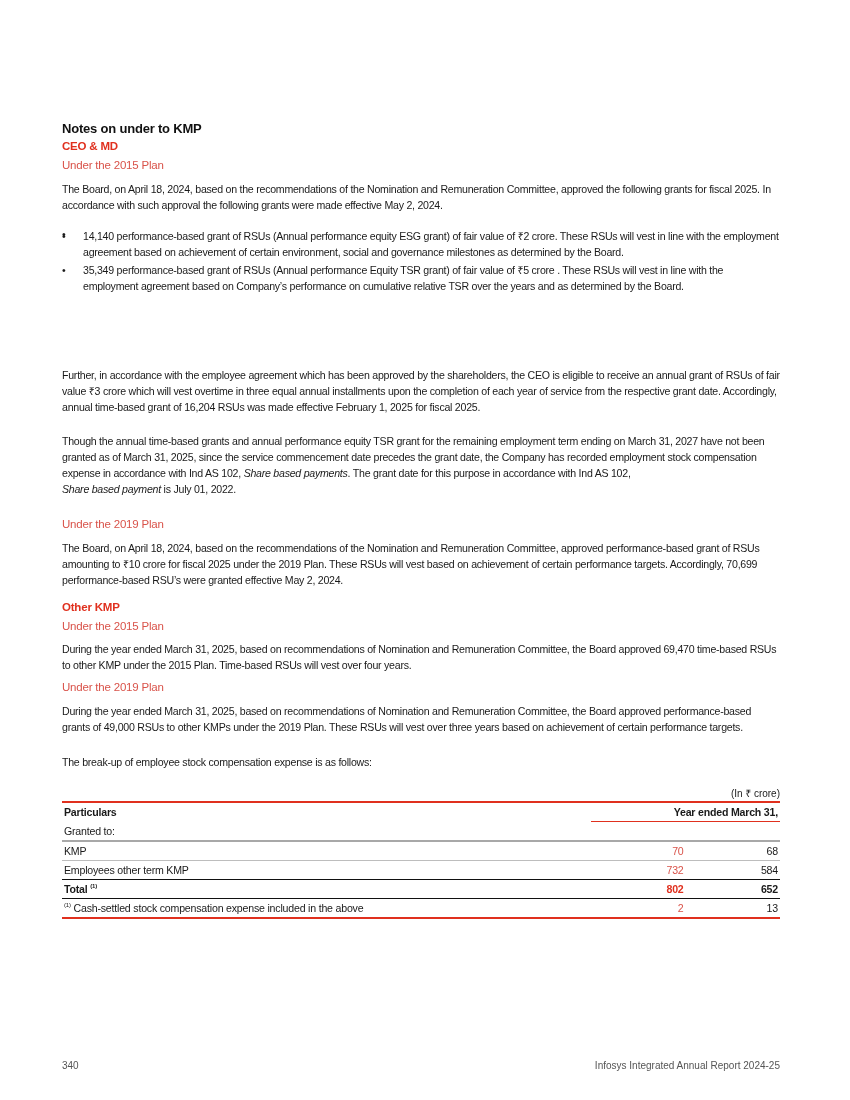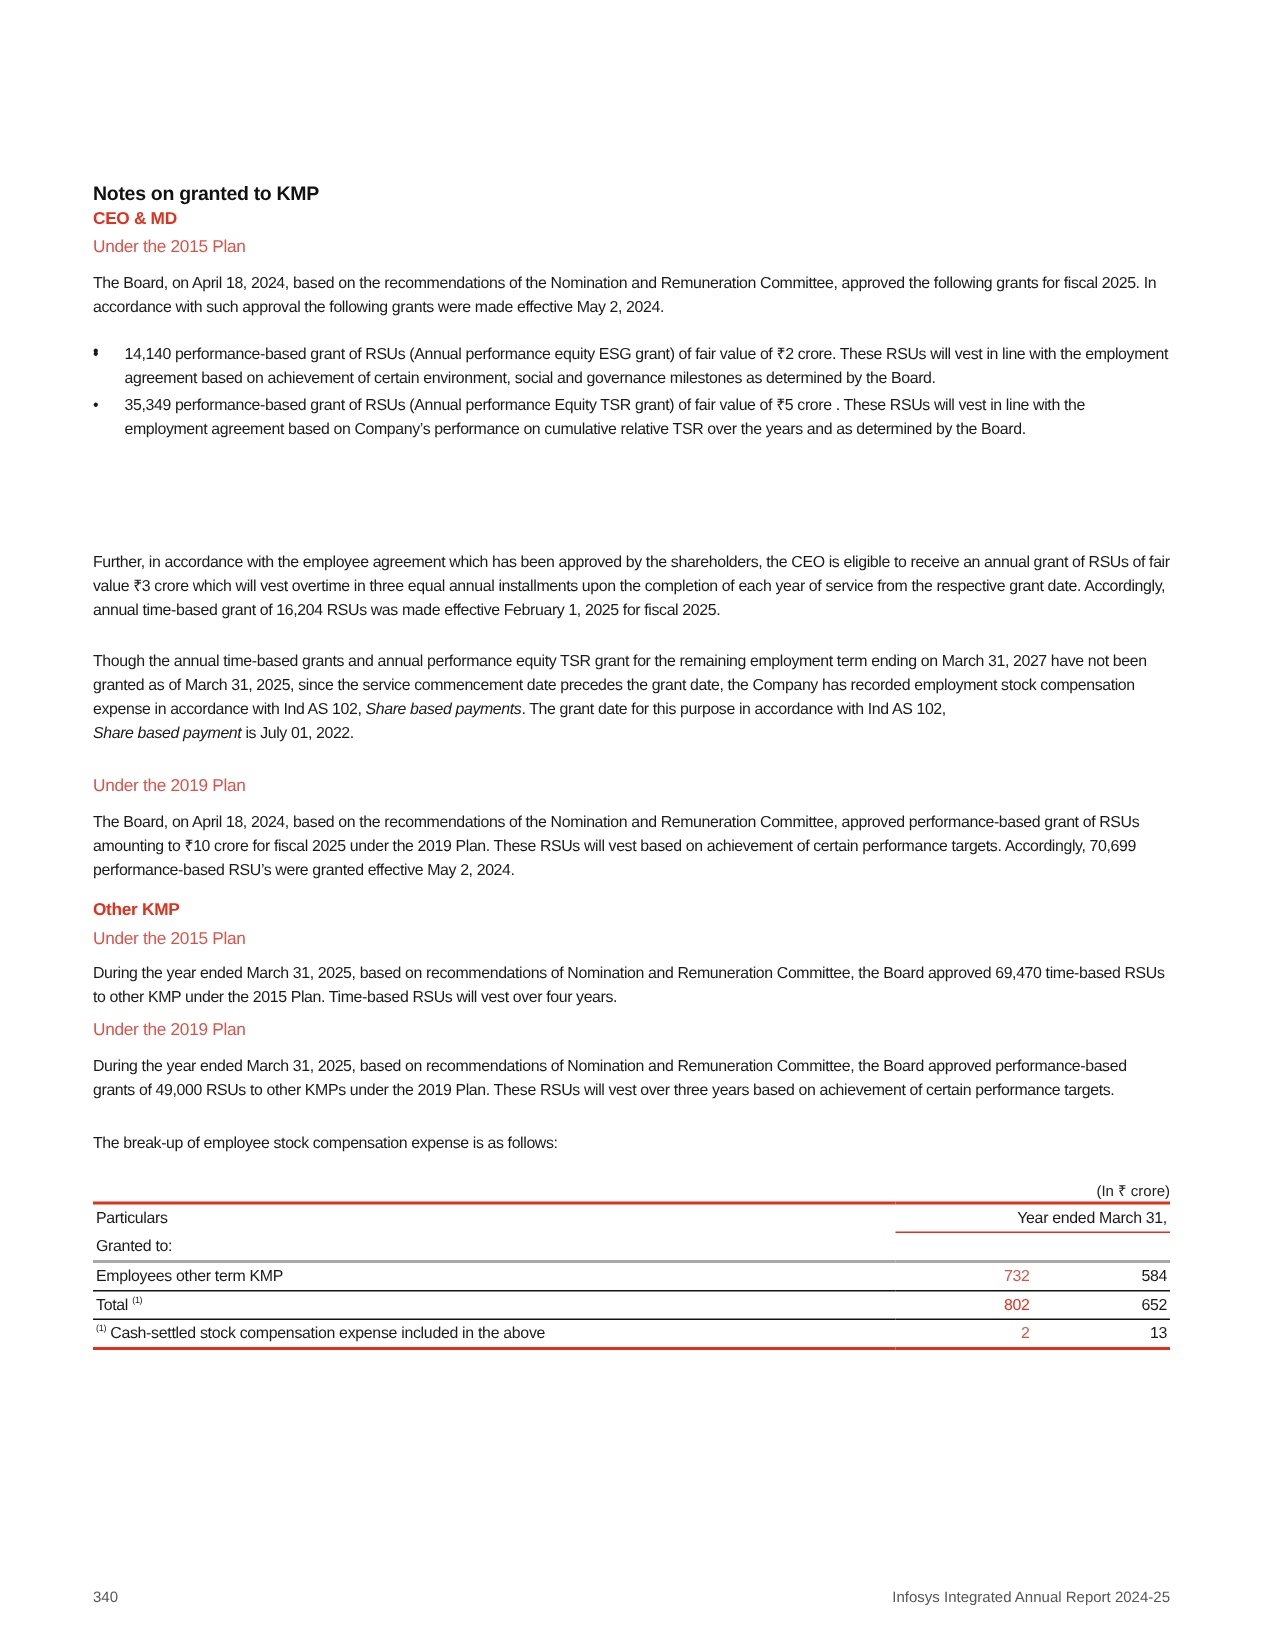--- a/index.html
+++ b/index.html
@@ -14,41 +14,41 @@
   ul.bullets { list-style: none; margin: 0; padding: 0; }
   ul.bullets li { position: relative; padding-left: 21px; margin-bottom: 2px; }
   ul.bullets li .dot { position: absolute; left: 0; top: 0; }
   i { font-style: italic; }
 
   .unit { position: absolute; top: 786px; right: 0; font-size: 10px; color: #222; }
   table.exp { position: absolute; top: 801px; left: 0; width: 718px; border-collapse: collapse; font-size: 10.6px; letter-spacing: -0.2px; }
   table.exp td { padding: 0 2px; height: 18px; vertical-align: middle; }
   .top-rule { border-top: 2px solid #e0301e; }
   .red { color: #d9534a; }
-  .bold { font-weight: normal; margin-left: 31px; }
+  .bold { font-weight: bold; margin-left: 31px; }
   .num { text-align: right; }
   .c2025 { width: 60px; }
   .c2024 { width: 80px; }
   .sub-rule { border-bottom: 1.5px solid #e0301e; }
   .red-rule { border-bottom: 2px solid #e0301e; }
   .grey-rule { border-bottom: 2px solid #a8a8a8; }
   .thin-rule { border-bottom: 1px solid #bdbdbd; }
   .black-rule { border-bottom: 1.5px solid #111; }
   .red-total { color: #e0301e; }
 
   .footer { position: absolute; top: 1060px; left: 0; width: 718px; font-size: 10px; color: #555; }
   .footer .pg { position: absolute; left: 0; }
   .footer .rep { position: absolute; right: 0; }
 </style>
 </head>
 <body>
 
 <div class="page">
 
-  <div class="h-title">Notes on granted to KMP</div>
+  <div class="h-title">Notes on under to KMP</div>
 
   <div class="abs h-red-bold" style="top:140px">CEO &amp; MD</div>
   <div class="abs h-red" style="top:159px">Under the 2015 Plan</div>
 
   <p class="abs para" style="top:181px">The Board, on April 18, 2024, based on the recommendations of the Nomination and Remuneration Committee, approved the following grants for fiscal 2025. In accordance with such approval the following grants were made effective May 2, 2024.</p>
 
   <ul class="abs para bullets" style="top:226px">
     <li><span class="dot">•</span></li>
     <li><span class="dot">•</span><span>14,140 performance-based grant of RSUs (Annual performance equity ESG grant) of fair value of ₹2 crore. These RSUs will vest in line with the employment agreement based on achievement of certain environment, social and governance milestones as determined by the Board.</span></li>
     <li><span class="dot">•</span><span>35,349 performance-based grant of RSUs (Annual performance Equity TSR grant) of fair value of ₹5 crore . These RSUs will vest in line with the employment agreement based on Company’s performance on cumulative relative TSR over the years and as determined by the Board.</span></li>
@@ -76,20 +76,25 @@
 
   <table class="exp">
     <tbody>
         <tr class="top-rule">
       <td class="bold">Particulars</td>
       <td colspan="2" class="num bold sub-rule">Year ended March 31,</td>
     </tr>
     <tr class="grey-rule">
       <td colspan="3">Granted to:</td>
     </tr>
+    <tr class="thin-rule">
+      <td>KMP</td>
+      <td class="num red">70</td>
+      <td class="num">68</td>
+    </tr>
     <tr class="black-rule">
       <td>Employees other term KMP</td>
       <td class="num red">732</td>
       <td class="num">584</td>
     </tr>
     <tr class="black-rule">
       <td class="bold"><span>Total</span> <sup style="font-size:6px">(1)</sup></td>
       <td class="num bold red-total">802</td>
       <td class="num bold">652</td>
     </tr>

